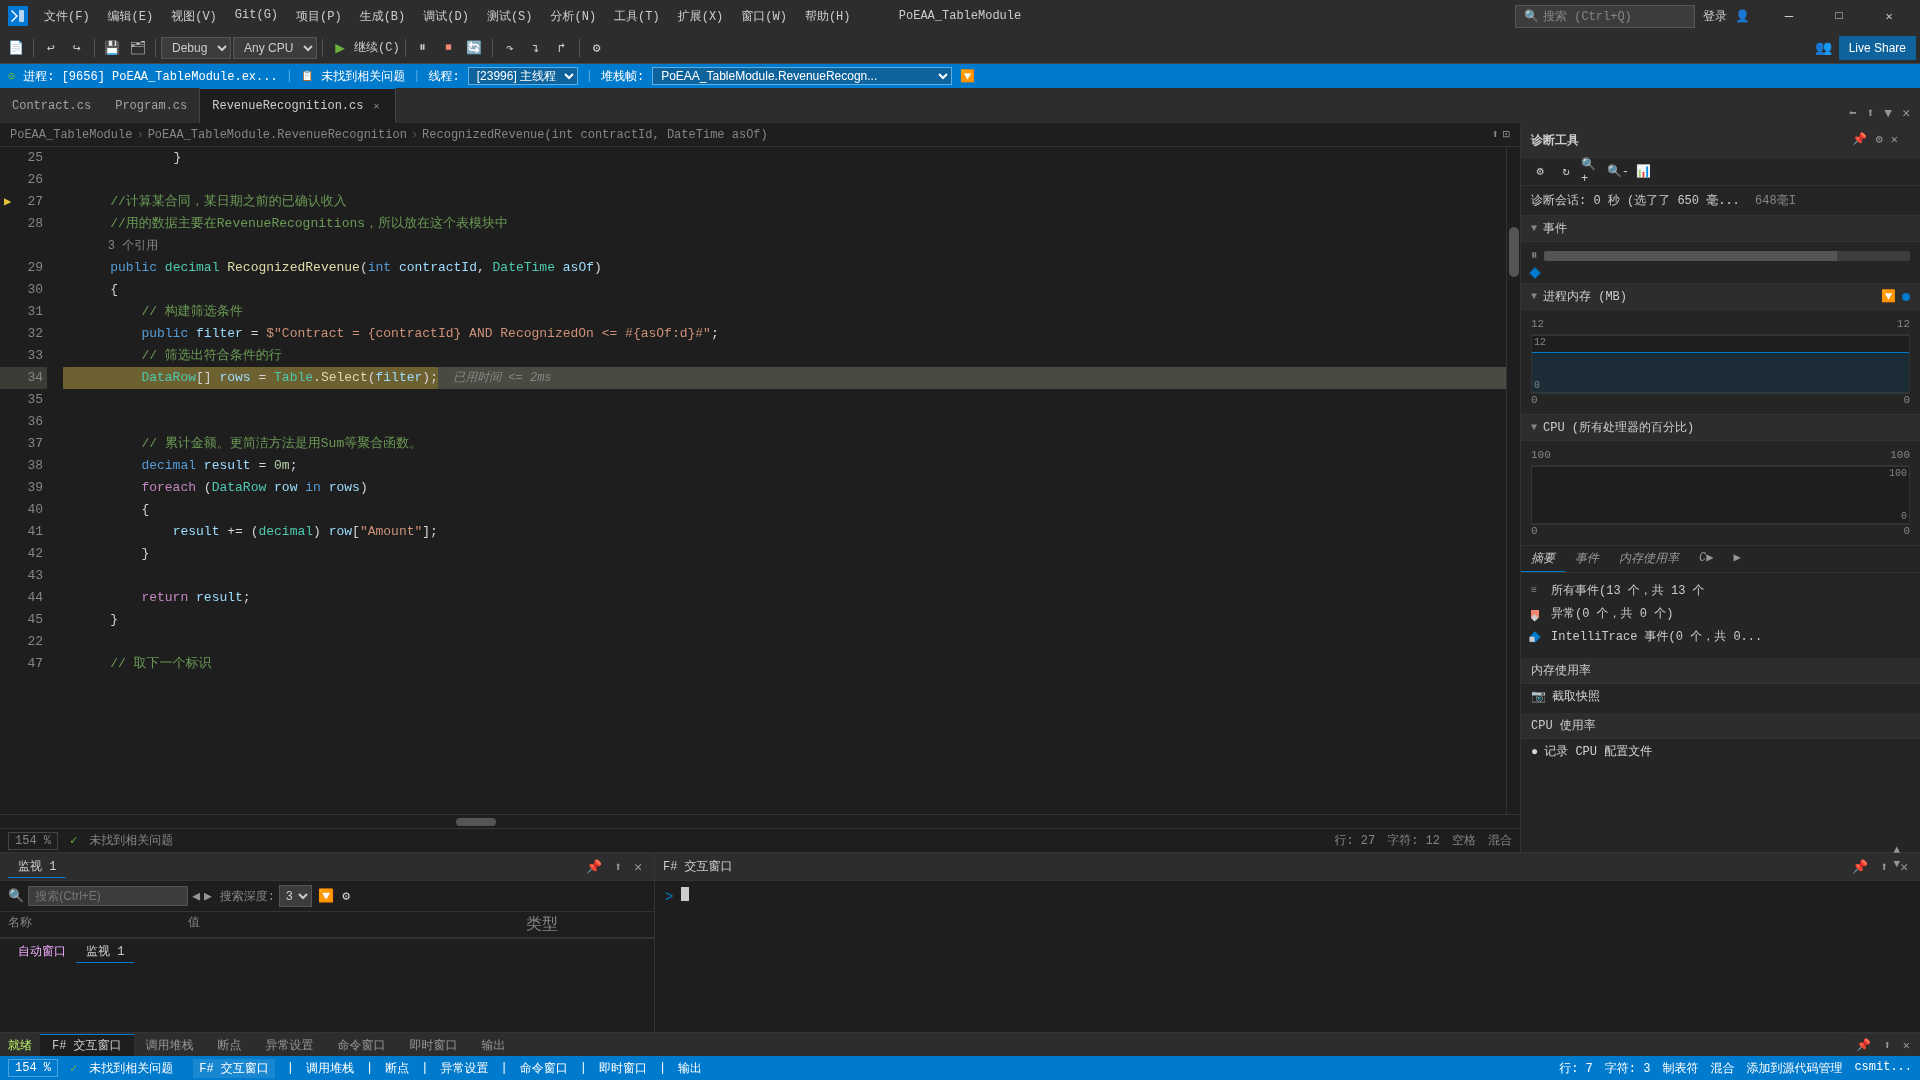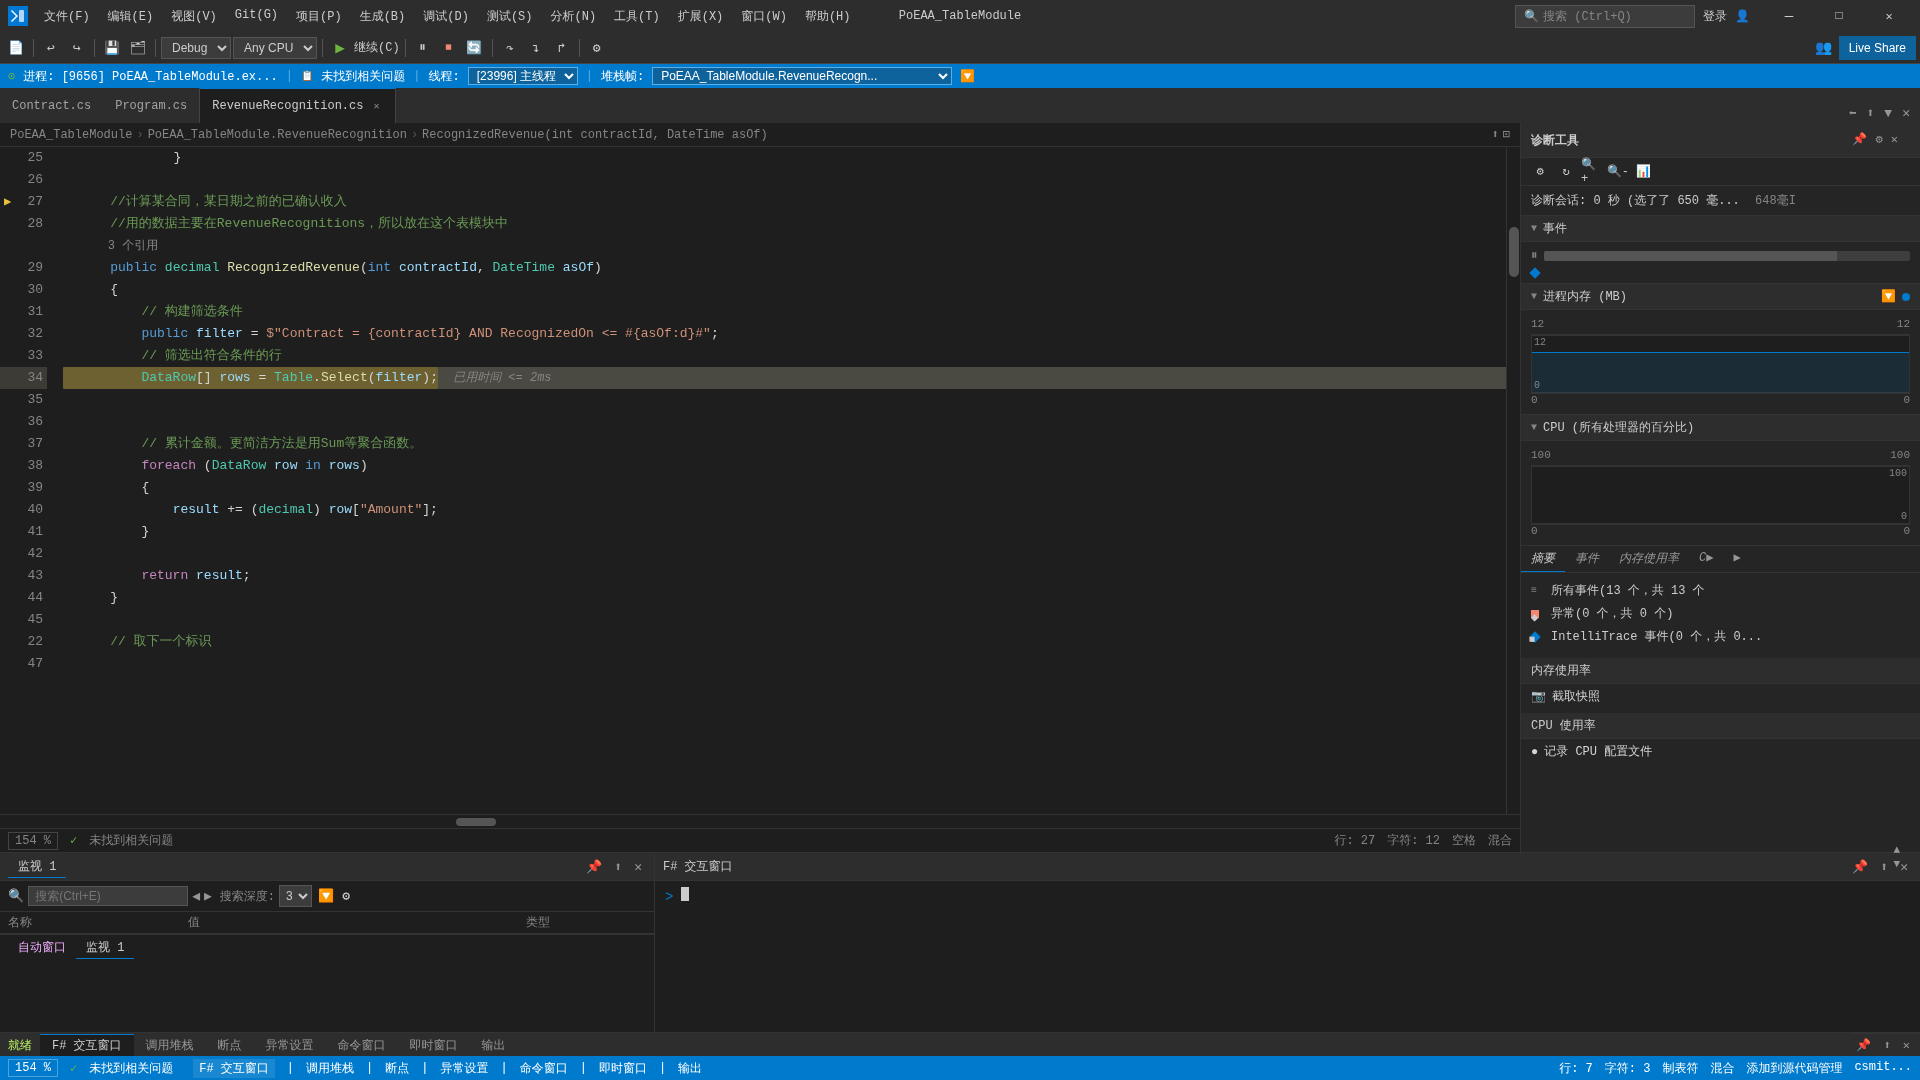--- a/index.html
+++ b/index.html
@@ -598,20 +598,23 @@
             </div>
 
             <div class="code-line">&nbsp;</div>
 
             <div class="code-line">&nbsp;</div>
 
             <div class="code-line">
               <span style="padding-left:16px; color:#6a9955;">        // 累计金额。更简洁方法是用Sum等聚合函数。</span>
             </div>
 
+            <div class="code-line">
+              <span style="padding-left:16px;"><span class="kw">        decimal</span> <span class="prop">result</span> = <span class="num">0m</span>;</span>
+            </div>
 
             <div class="code-line">
               <span style="padding-left:16px;"><span class="kw2">        foreach</span> (<span class="type">DataRow</span> <span class="prop">row</span> <span class="kw">in</span> <span class="prop">rows</span>)</span>
             </div>
 
             <div class="code-line">
               <span style="padding-left:16px;">        {</span>
             </div>
 
             <div class="code-line">
@@ -825,21 +828,21 @@
           <select style="background:#3c3c3c; border:1px solid #555; color:#ccc; font-size:12px; padding:2px;">
             <option>3</option>
           </select>
           <span style="cursor:pointer; padding:2px;">🔽</span>
           <span style="cursor:pointer; padding:2px;">⚙</span>
         </div>
 
         <div class="watch-columns">
           <span style="width:180px; font-size:12px; color:#858585;">名称</span>
           <span style="flex:1; font-size:12px; color:#858585;">值</span>
-          <span style="width:100px; font-size:12px; color:#858585;">类型</span>
+          <span style="width:100px; font-size:16px; color:#858585;">类型</span>
           <span style="width:20px;"></span>
         </div>
 
         <div style="display:flex; border-top:1px solid #333; padding:2px 8px;">
           <span class="panel-tab">自动窗口</span>
           <span class="panel-tab active">监视 1</span>
         </div>
 
       </div>
 

